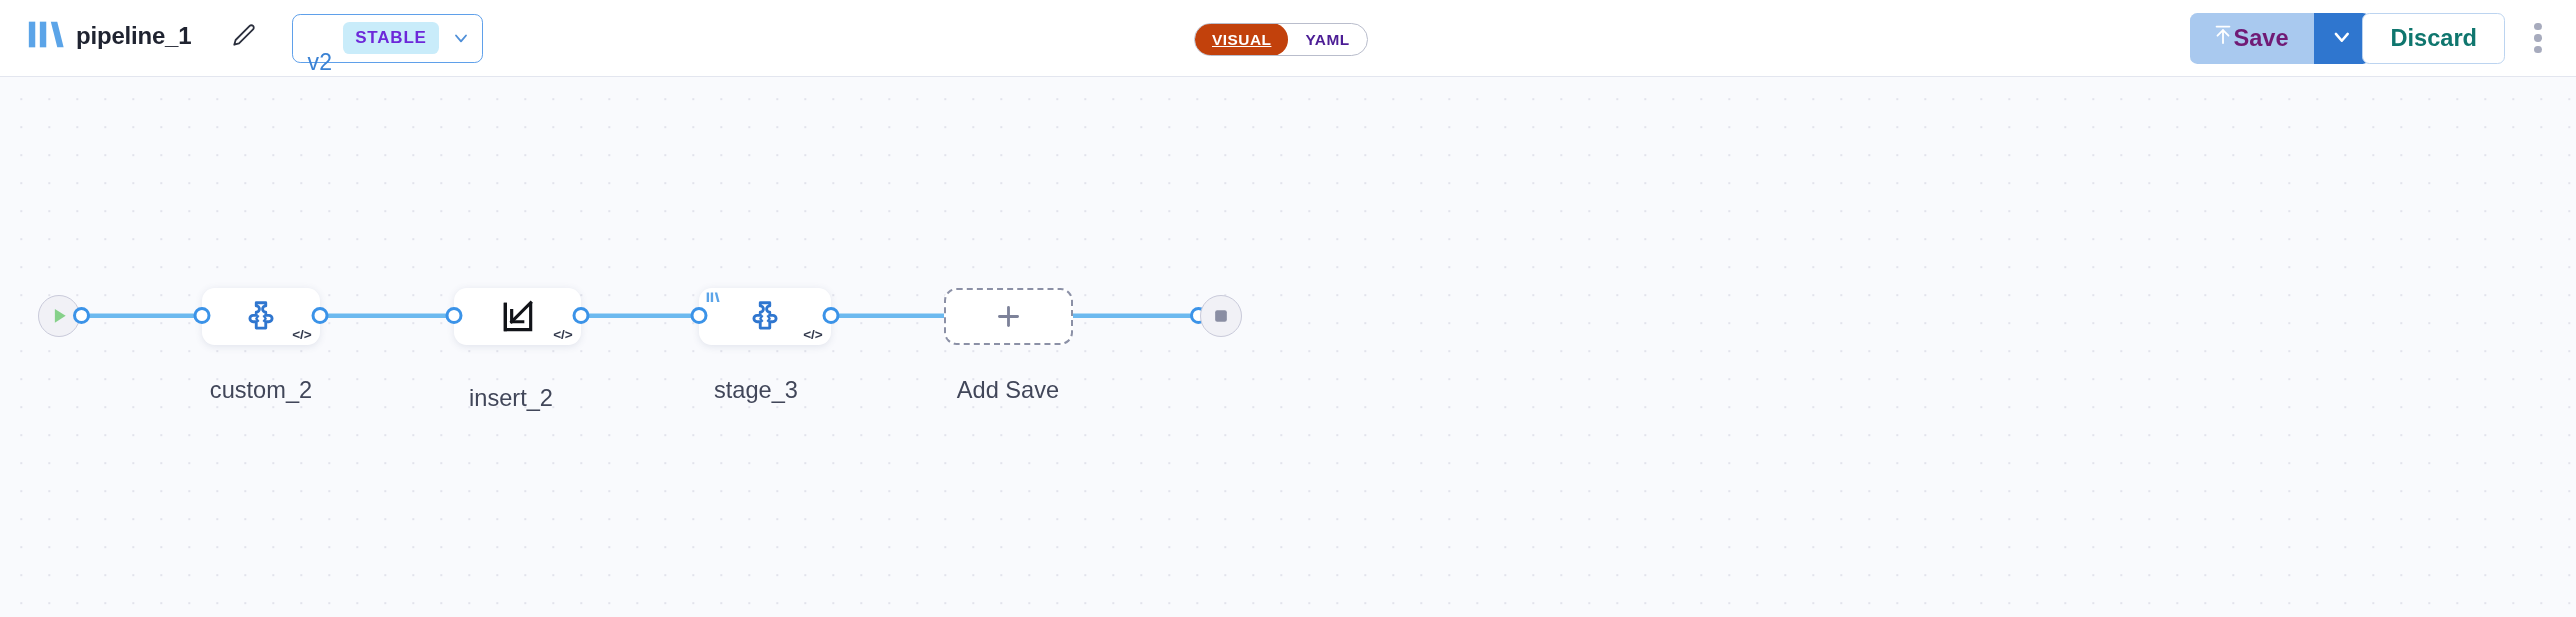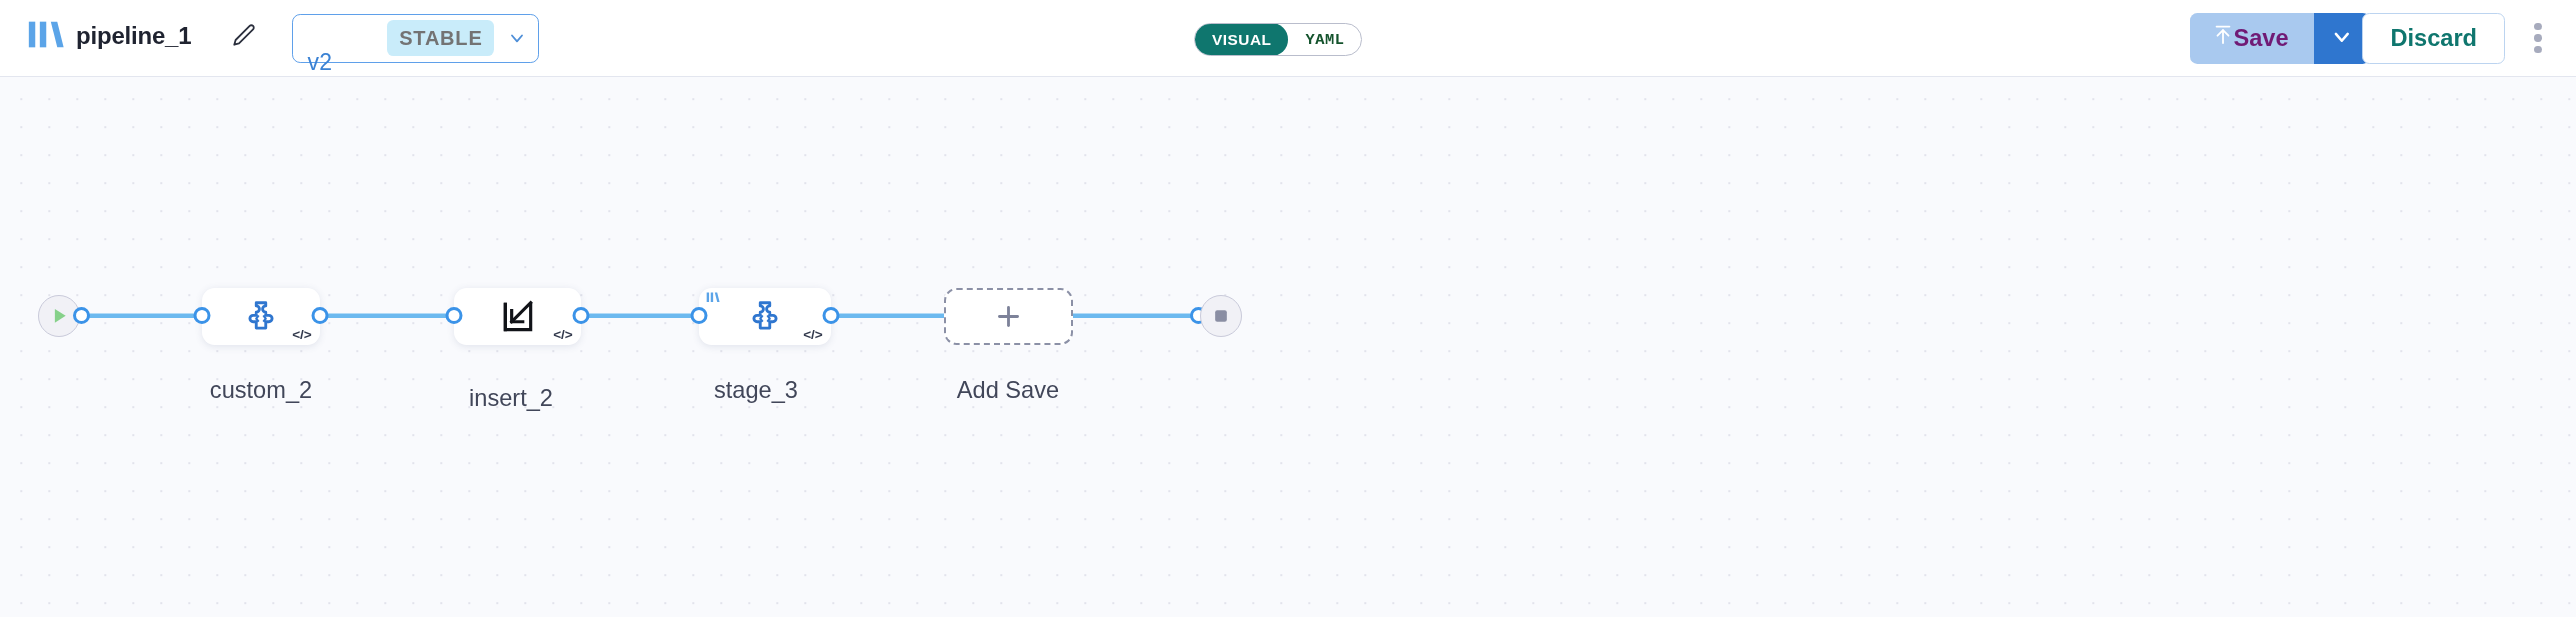--- a/index.html
+++ b/index.html
@@ -45,40 +45,40 @@
     background: #ffffff;
     display: flex; align-items: center; gap: 11px;
     cursor: pointer;
   }
   .version-num {
     font-size: 23px; color: #3b82d4; font-weight: normal;
     letter-spacing: 0.3px;
     margin-top: 48px;
   }
   .stable-badge {
-    background: #c9ecfa; color: #737373;
-    font-size: 20px; font-weight: bold; letter-spacing: 0.8px;
-    padding: 6.4px 11.8px; border-radius: 6.4px; margin-left: 44px;
+    background: #c9ecfa; color: #6d28d9;
+    font-size: 17px; font-weight: bold; letter-spacing: 0.8px;
+    padding: 6.4px 11.8px; border-radius: 6.4px;
   }
   .chev-down { width: 23.6px; height: 23.6px; display: flex; align-items: center; justify-content: center; }
 
   
   .mode-toggle {
     position: absolute; left: 1194px; top: 23px;
     height: 33px; border: 0.9px solid #b9bdcc; border-radius: 16.3px;
     background: #ffffff; display: flex; align-items: center;
     overflow: hidden;
   }
   .mode-opt {
     height: 33px; display: flex; align-items: center; justify-content: center;
     font-size: 15.4px; font-weight: bold; letter-spacing: 0.5px;
     cursor: pointer; padding: 0 17px; border-radius: 16.3px;
   }
-  .mode-opt.active { background: #0f766e; color: #ffffff; }
-  .mode-opt.inactive { color: #14532d; font-family: Liberation Mono, monospace; }
+  .mode-opt.active { background: #c2410c; color: #ffffff; text-decoration: underline; }
+  .mode-opt.inactive { color: #4c1d95; }
 
   
   .save-group {
     position: absolute; right: 206px; top: 12.7px;
     height: 51px; display: flex; border-radius: 7.3px; overflow: hidden;
   }
   .save-btn {
     background: #a9c9ef; color: #701a75;
     display: flex; align-items: center; 
     padding: 0 25.4px 0 22px;

